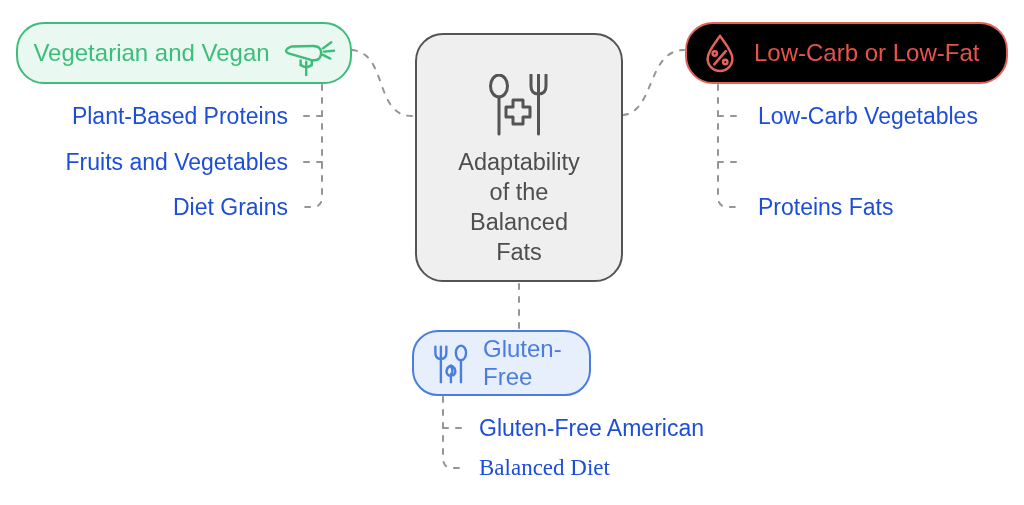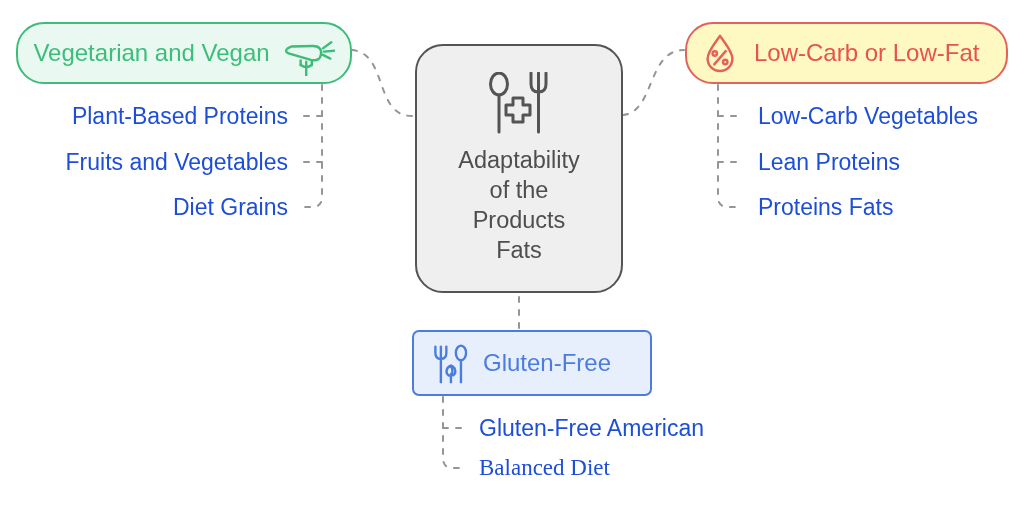--- a/index.html
+++ b/index.html
@@ -8,41 +8,41 @@
     font-family:"Liberation Sans","DejaVu Sans",sans-serif;
   }
   .connectors{position:absolute;left:0;top:0;width:1024px;height:505px;pointer-events:none;}
   .connectors path{fill:none;stroke:#959595;stroke-width:2;stroke-dasharray:5 8;stroke-linecap:round;}
 
   .node{position:absolute;display:flex;align-items:center;box-sizing:border-box;}
 
   .node-center{
     left:415px;top:33px;width:208px;height:249px;
     background:#efefef;border:2.5px solid #545454;border-radius:28px;
-    flex-direction:column;justify-content:flex-start;padding-top:26px;margin-top:11px;
+    flex-direction:column;justify-content:center;padding-top:26px;
   }
   .node-center .ctext{
     margin-top:11px;color:#4e4e4e;font-size:23.5px;line-height:30px;text-align:center;
   }
 
   .node-branch{border-width:2px;border-style:solid;border-radius:28px;font-size:24px;}
 
   .node-veg{
     left:16px;top:22px;width:336px;height:62px;
     background:#e9f9f1;border-color:#3cbd79;color:#3cbd79;
     justify-content:center;gap:13px;
   }
   .node-lowcarb{
     left:685px;top:22px;width:323px;height:62px;
-    background:#fef9c3;border-color:#e4625b;color:#e7534b;
+    background:#000000;border-color:#e4625b;color:#e7534b;
     justify-content:flex-start;padding-left:14px;gap:15px;
   }
   .node-gf{
-    left:412px;top:330px;width:240px;height:66px;
-    background:#e7eefc;border-color:#4b7de0;color:#4b7de0;border-radius:7px;
+    left:412px;top:330px;width:179px;height:66px;
+    background:#e7eefc;border-color:#4b7de0;color:#4b7de0;border-radius:26px;
     justify-content:flex-start;padding-left:16px;gap:13px;
   }
   .icon{display:flex;align-items:center;justify-content:center;flex:0 0 auto;}
 
   .leaf-item{
     position:absolute;height:30px;line-height:30px;font-size:23px;color:#1d4ed8;white-space:nowrap;
   }
   .leaf-left{right:736px;text-align:right;}
   .leaf-right{left:758px;text-align:center;}
   .leaf-bottom{left:479px;text-align:left;}
@@ -78,21 +78,21 @@
         <path d="M12 23 L12 60" stroke-linecap="round"></path>
         <path d="M44 1 L44 12 Q44 20 51.5 20 Q59 20 59 12 L59 1" stroke-linecap="round"></path>
         <path d="M51.5 1 L51.5 20" stroke-linecap="round"></path>
         <path d="M51.5 20 L51.5 60" stroke-linecap="round"></path>
         <path d="M26 26 L36 26 L36 33 L43 33 L43 43 L36 43 L36 50 L26 50 L26 43 L19 43 L19 33 L26 33 Z" fill="#efefef" stroke-linejoin="round"></path>
       </svg>
     </span>
     <div class="ctext">
       <div>Adaptability</div>
       <div>of the</div>
-      <div>Products</div>
+      <div>Balanced</div>
       <div>Fats</div>
     </div>
   </div>
 
   <div class="node node-branch node-veg">
     <span>Vegetarian and Vegan</span>
     <span class="icon">
       <svg width="52" height="46" viewBox="0 0 56 48" fill="none" stroke="#3cbd79" stroke-width="2.6" stroke-linecap="round" stroke-linejoin="round">
         <path d="M5 19 Q1 22 6 24.5 L30 31.5 Q40 33.5 41 25 Q42 16.5 32 16.5 L9 17 Z"></path>
         <path d="M43 19 L52 12.5"></path>
@@ -133,19 +133,18 @@
       </svg>
     </span>
     <span>Gluten-Free</span>
   </div>
 
   <div class="leaf-item leaf-left y0">Plant-Based Proteins</div>
   <div class="leaf-item leaf-left y1">Fruits and Vegetables</div>
   <div class="leaf-item leaf-left y2">Diet Grains</div>
 
   <div class="leaf-item leaf-right y0">Low-Carb Vegetables</div>
-  <div class="leaf-item leaf-right y1">Lean Proteins</div>
   <div class="leaf-item leaf-right y2">Proteins Fats</div>
 
   <div class="leaf-item leaf-bottom b0">Gluten-Free American</div>
   <div class="leaf-item leaf-bottom b1">Balanced Diet</div>
 
 </div>
 
 </body></html>

